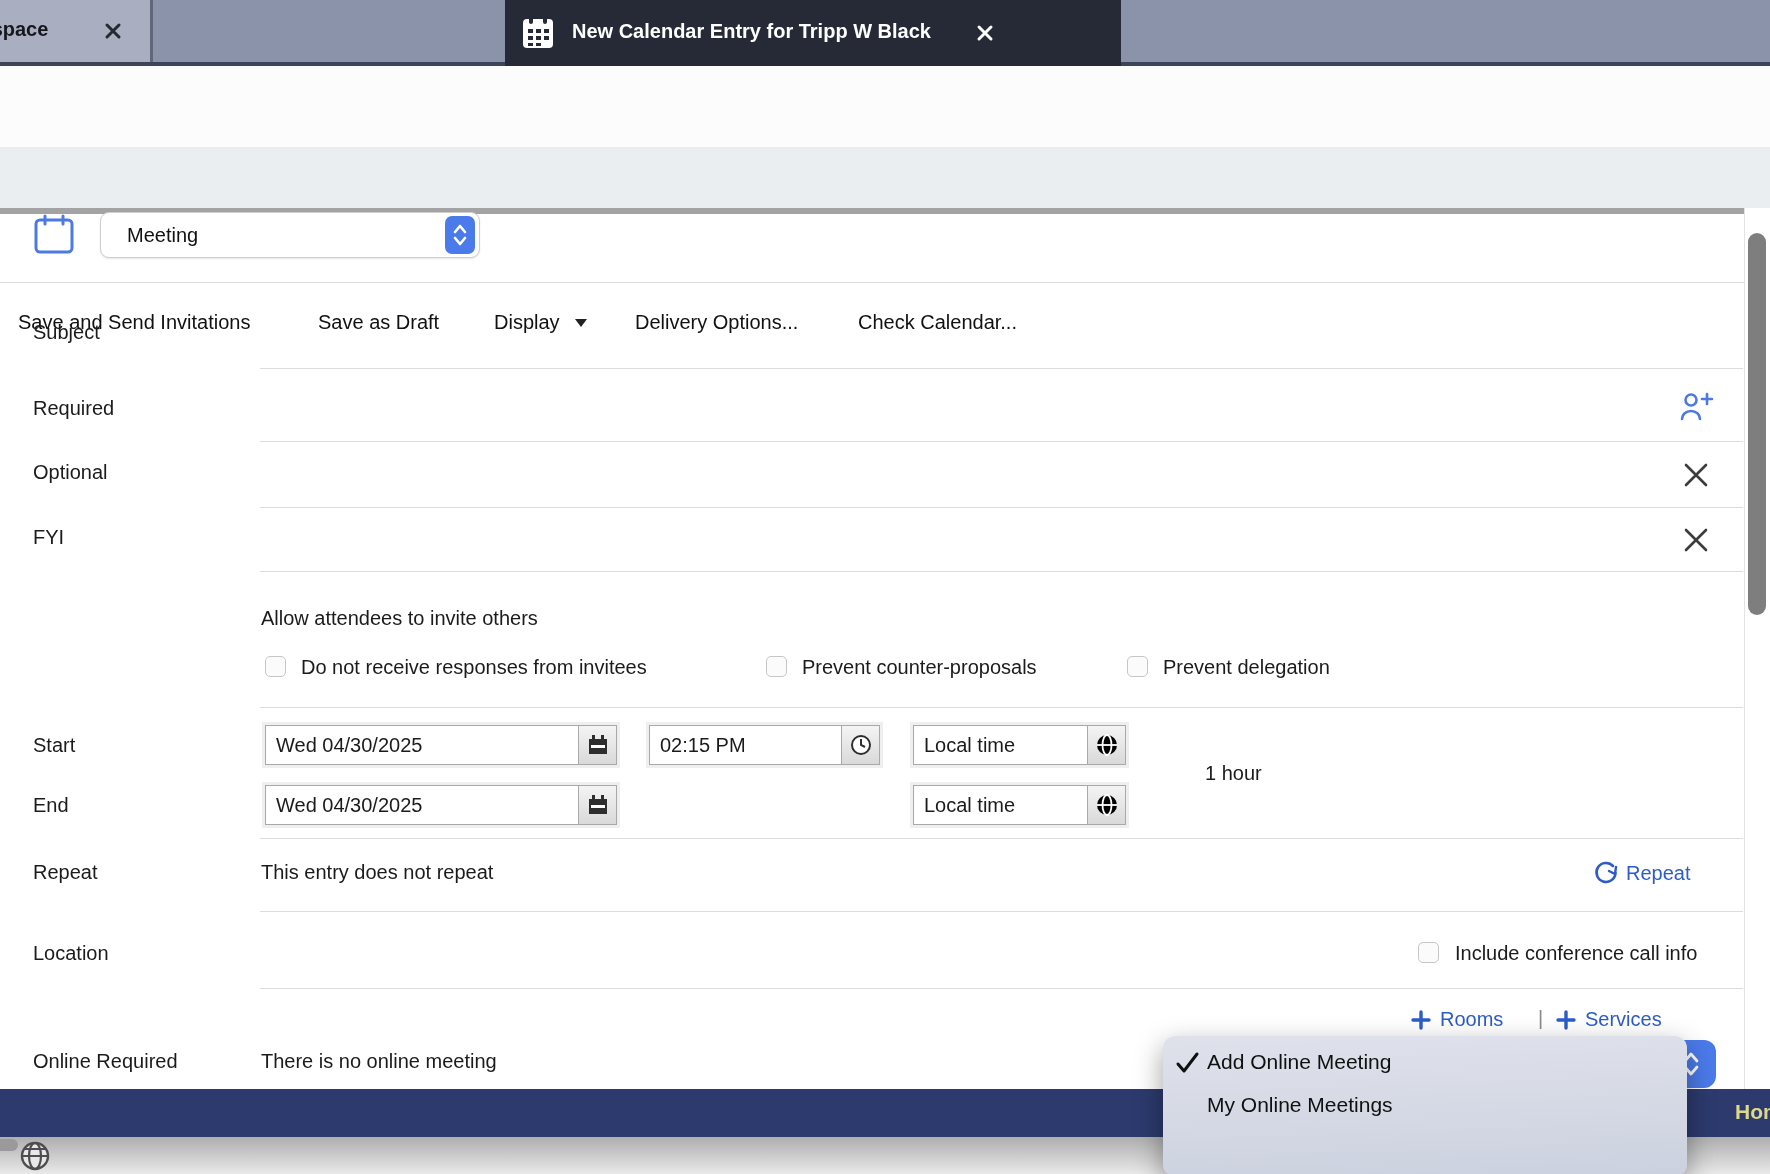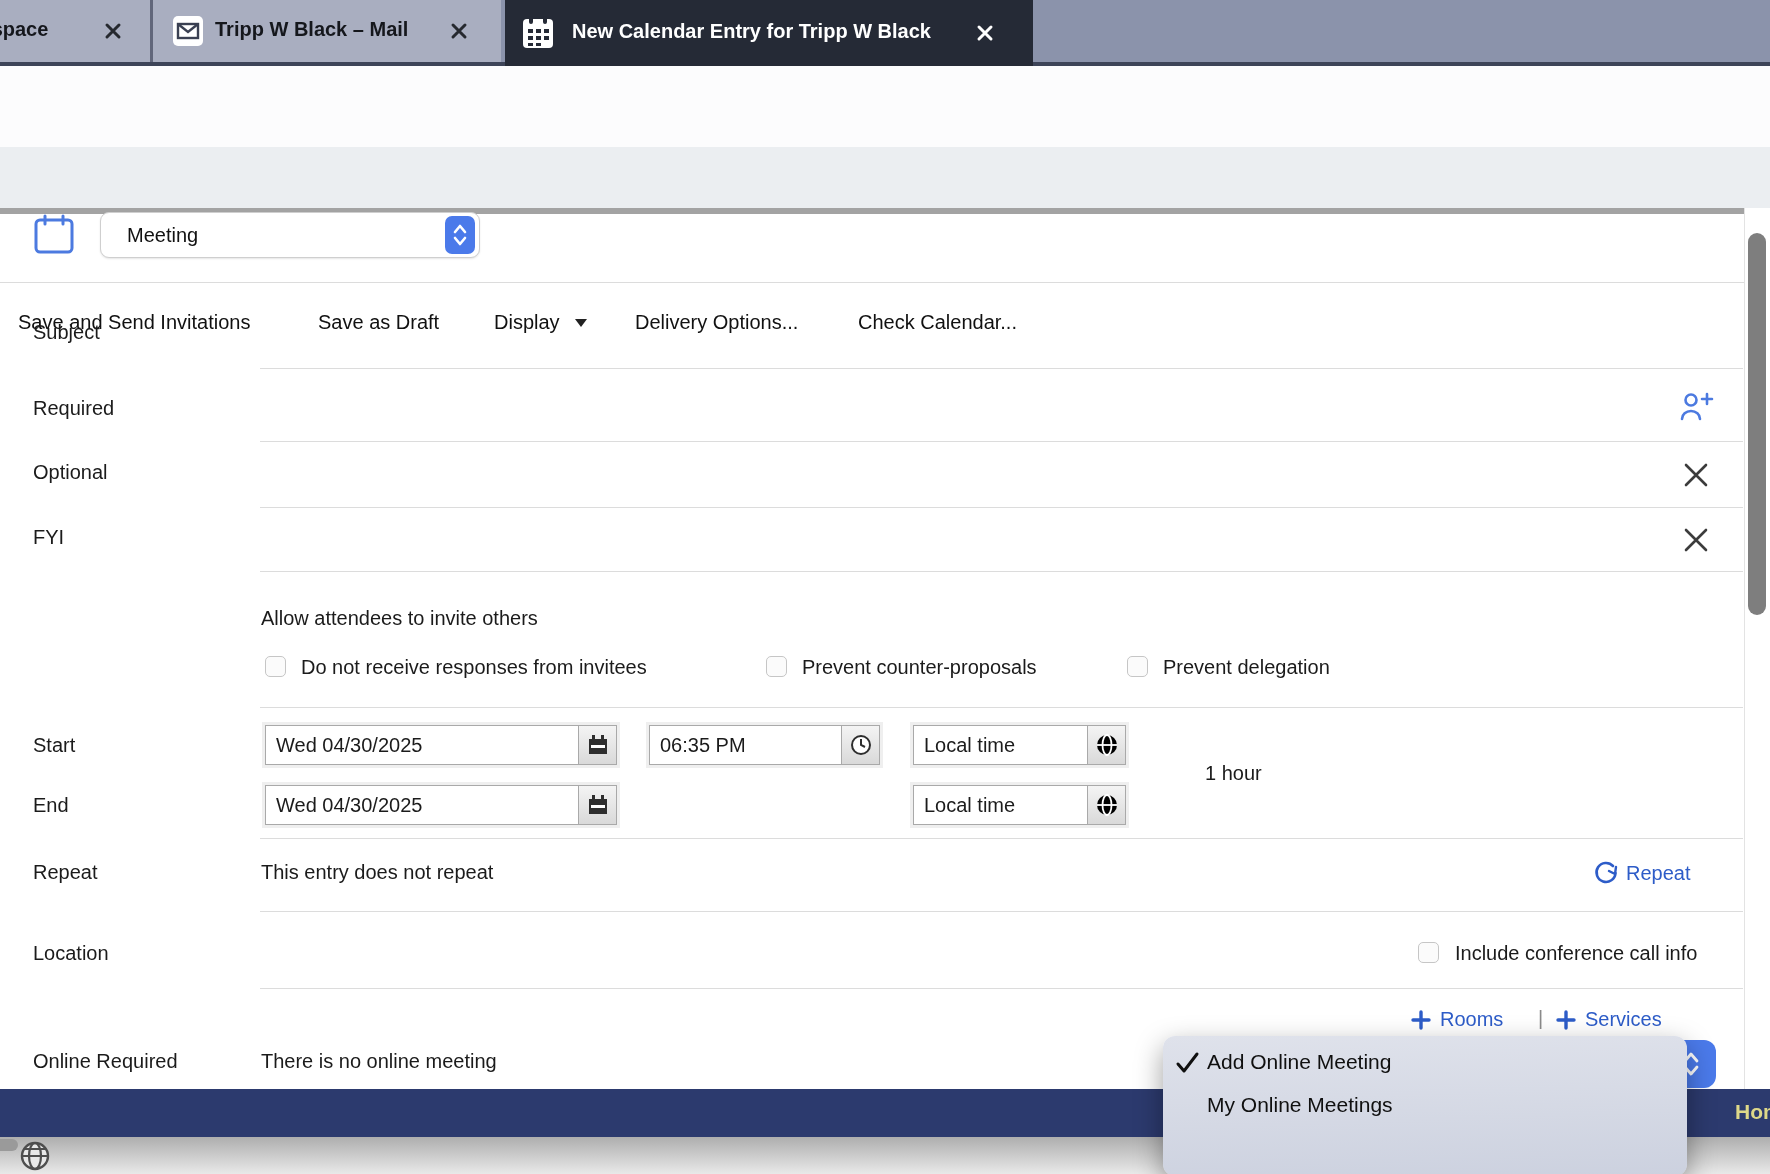--- a/index.html
+++ b/index.html
@@ -79,37 +79,22 @@
     <div class="tab" style="left:0;width:150px;">
       <span class="tab-label" style="left:-58px;">Workspace</span>
       <span class="abs" style="left:103px;top:21px;">
         <svg width="20" height="20">
             <path d="M4 4 L16 16 M16 4 L4 16" stroke="#26292f" stroke-width="3" stroke-linecap="round"></path>
           </svg>
       </span>
     </div>
     <div class="tab-divider" style="left:150px;"></div>
 
-    <div class="tab" style="left:153px;width:348px;">
-      <span class="abs" style="left:19px;top:15px;">
-        <svg width="32" height="32">
-          <rect x="1" y="1" width="30" height="30" rx="5" fill="#fff"></rect>
-          <rect x="6" y="9" width="20" height="14" fill="none" stroke="#3a4052" stroke-width="2.4"></rect>
-          <path d="M6 9 L16 17 L26 9" fill="none" stroke="#3a4052" stroke-width="2.4"></path>
-        </svg>
-      </span>
-      <span class="tab-label" style="left:62px;">Tripp W Black – Mail</span>
-      <span class="abs" style="left:296px;top:21px;">
-        <svg width="20" height="20">
-            <path d="M4 4 L16 16 M16 4 L4 16" stroke="#26292f" stroke-width="3" stroke-linecap="round"></path>
-          </svg>
-      </span>
-    </div>
-
-    <div class="tab active" style="left:505px;width:528px;">
+
+    <div class="tab active" style="left:505px;width:616px;">
       <span class="abs" style="left:17px;top:16px;">
         <svg width="32" height="34">
           <rect x="1" y="3" width="30" height="29" rx="4" fill="#fff"></rect>
           <rect x="7" y="0" width="4" height="8" rx="2" fill="#252a36"></rect>
           <rect x="21" y="0" width="4" height="8" rx="2" fill="#252a36"></rect>
           <g fill="#252a36">
             <rect x="6" y="13" width="5" height="4"></rect>
               <rect x="14" y="13" width="5" height="4"></rect>
               <rect x="22" y="13" width="5" height="4"></rect>
             <rect x="6" y="20" width="5" height="4"></rect>
@@ -376,21 +361,21 @@
     <span class="gbtn">
       <svg width="24" height="24">
         <rect x="3" y="6" width="18" height="15" fill="#2e2e2e"></rect>
         <rect x="6" y="2" width="3" height="6" fill="#2e2e2e"></rect>
           <rect x="15" y="2" width="3" height="6" fill="#2e2e2e"></rect>
         <rect x="5" y="12" width="14" height="3" fill="#fff"></rect>
       </svg>
     </span>
   </div>
   <div class="fieldgrp" style="left:646px;top:722px;width:237px;">
-    <span class="inp">06:35 PM</span>
+    <span class="inp">02:15 PM</span>
     <span class="gbtn">
       <svg width="24" height="24">
         <circle cx="12" cy="12" r="9" fill="#fff" stroke="#2e2e2e" stroke-width="2"></circle>
         <path d="M12 6 v6 l4 2" fill="none" stroke="#2e2e2e" stroke-width="2"></path>
       </svg>
     </span>
   </div>
   <div class="fieldgrp" style="left:910px;top:722px;width:219px;">
     <span class="inp link">Local time</span>
     <span class="gbtn">

